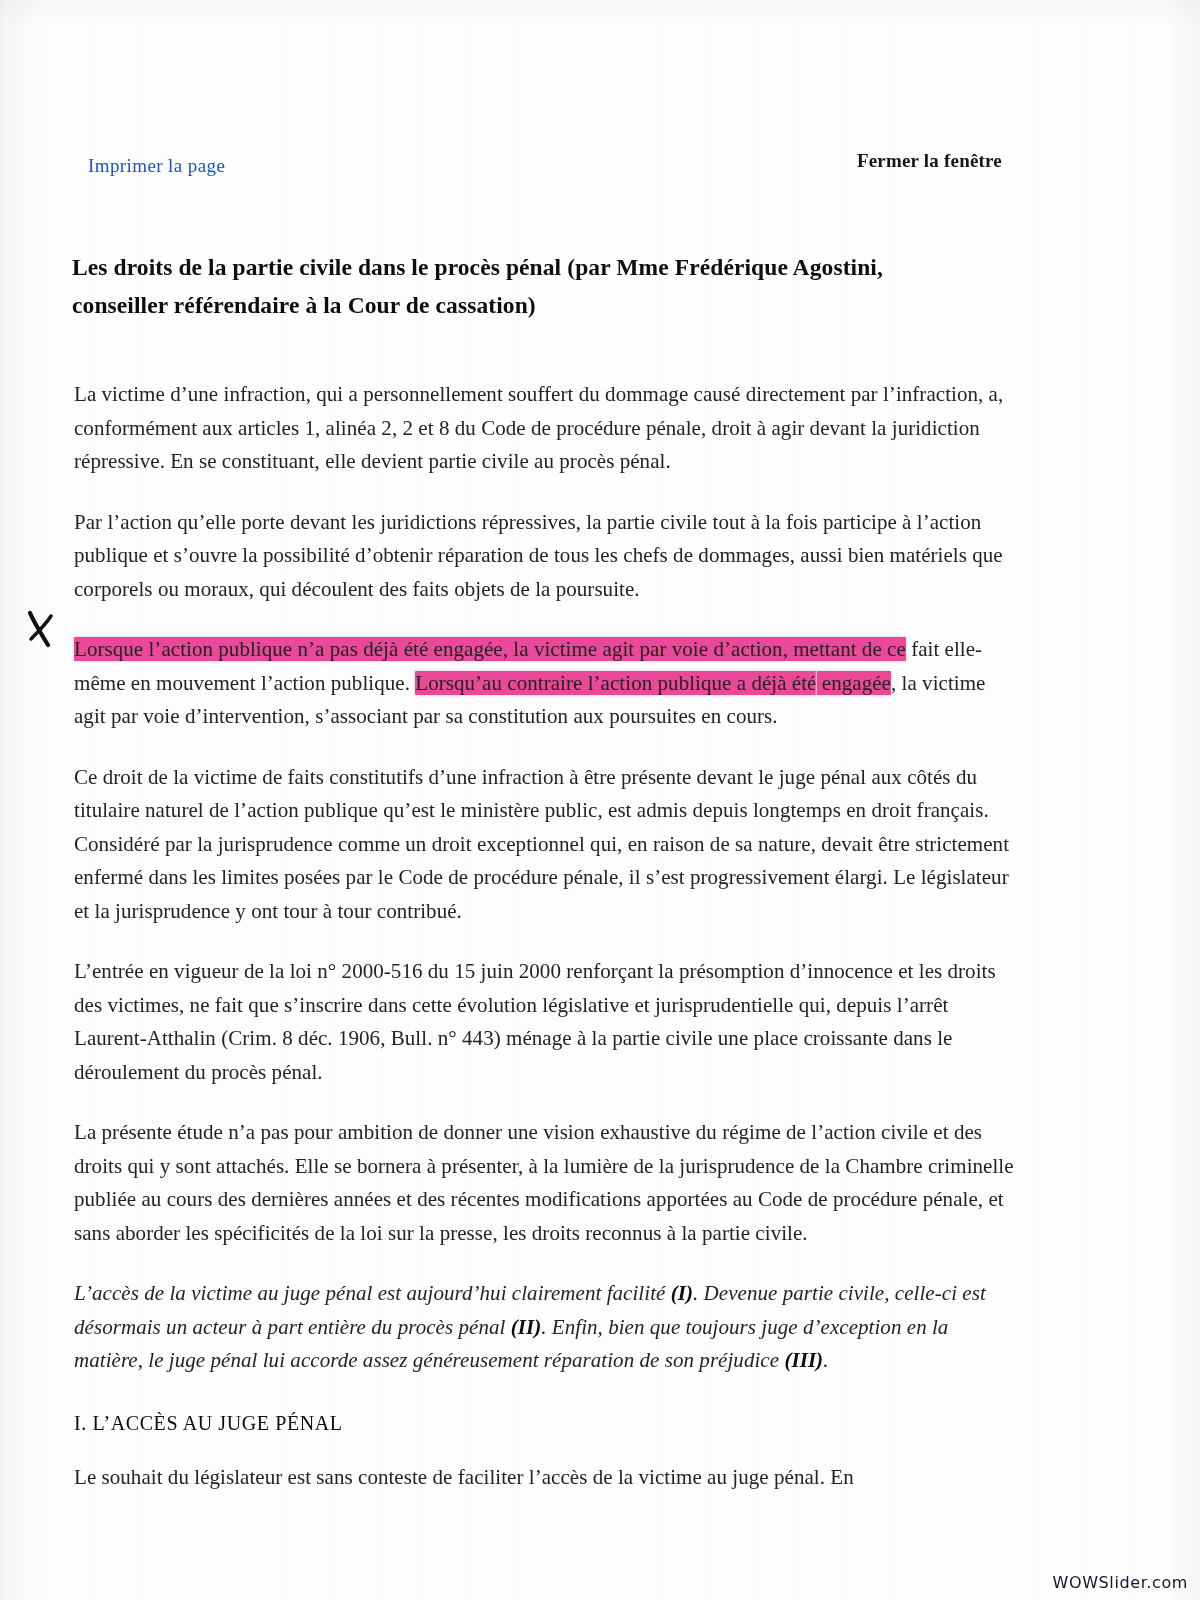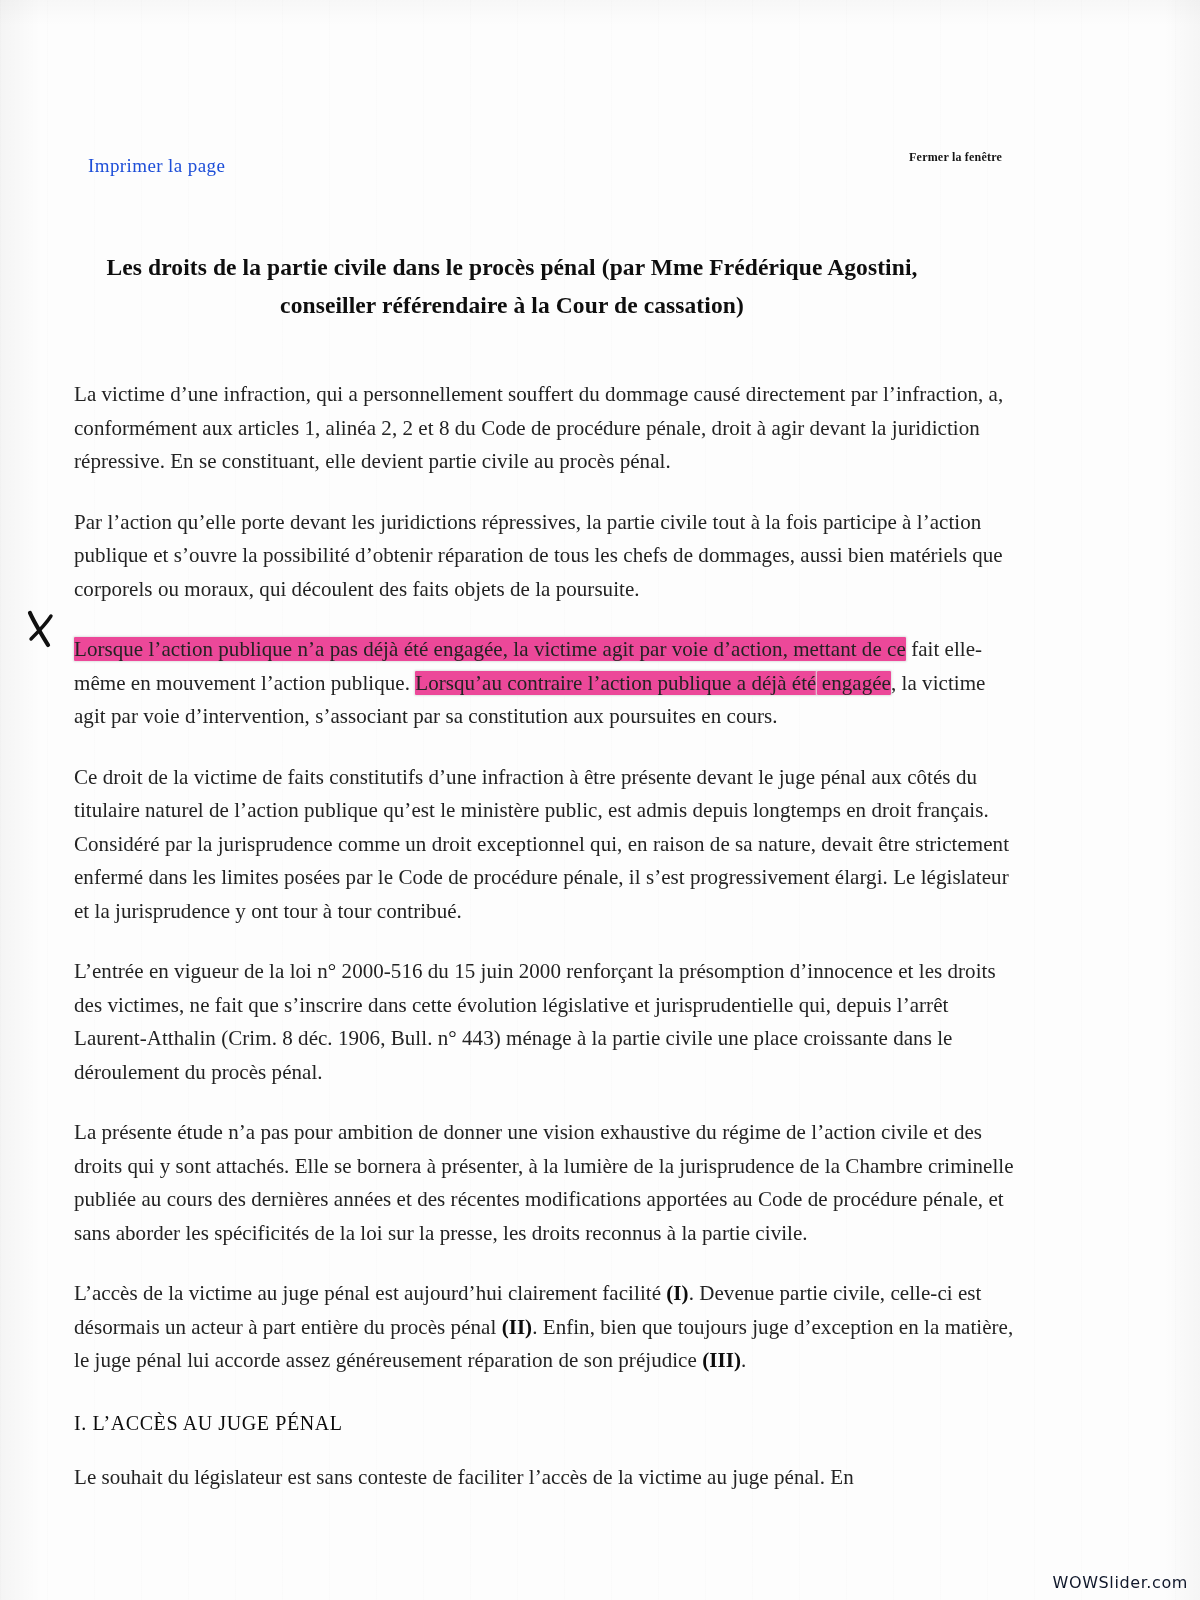--- a/index.html
+++ b/index.html
@@ -55,58 +55,57 @@
     font-size: 19px;
     letter-spacing: .4px;
     color: #1d4ed8;
     font-family: "Liberation Serif", "DejaVu Serif", serif;
     margin-top: 40px;
   }
   .close-link {
     position: absolute;
     right: 198px;
     top: 150px;
-    font-size: 12px;
+    font-size: 19px;
     font-weight: bold;
     letter-spacing: .2px;
     color: #161616;
     font-family: "Liberation Serif", "DejaVu Serif", serif;
   }
 
   
   .doc-title {
     position: absolute;
     left: 72px;
     top: 232px;
     width: 880px;
     font-size: 23.5px;
     font-weight: bold;
     line-height: 1.62;
     letter-spacing: .1px;
     color: #0e0e0e;
-    text-align: center;
   }
 
   
   .body-col {
     position: absolute;
     left: 74px;
     top: 378px;
     width: 940px;
   }
 
   .para {
     font-size: 21px;
     line-height: 33.5px;
     margin: 0 0 27px 0;
     color: #232323;
     text-align: left;
     letter-spacing: .05px;
   }
-  .para.tight { margin-bottom: 24px; }
+  .para.tight { margin-bottom: 24px; font-style: italic; }
 
   .para b { font-weight: bold; color: #0d0d0d; }
 
   
   .para.highlighted .hl {
     background: #ec4899;
     box-shadow: 0 0 2px 1px #e2e2e2;
     border-radius: 1px;
   }
 

